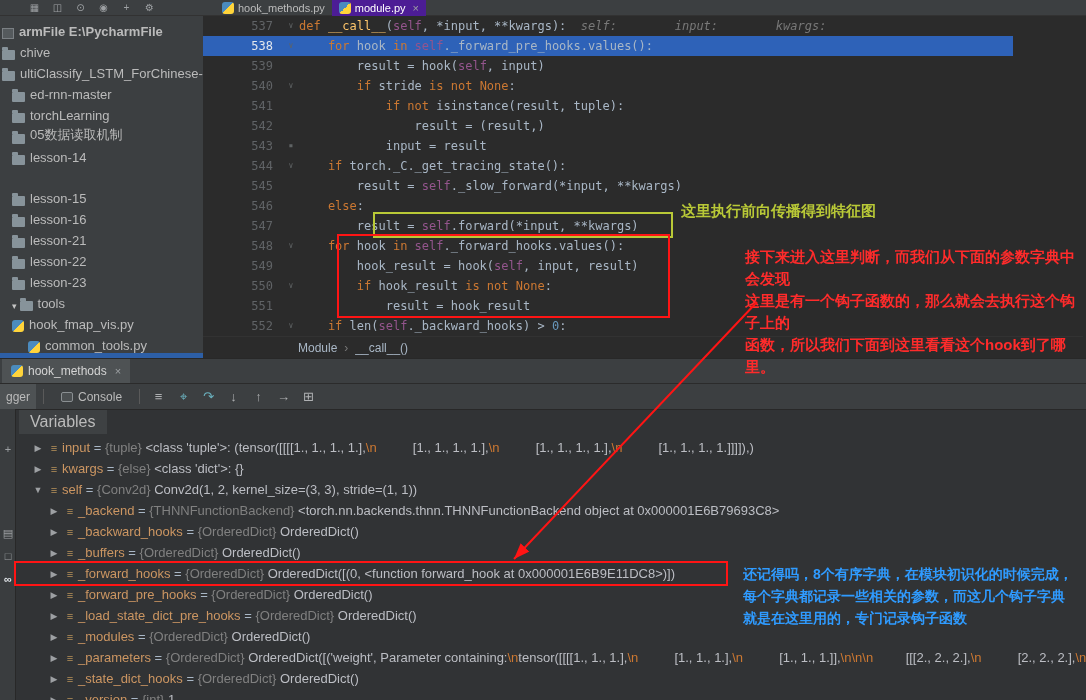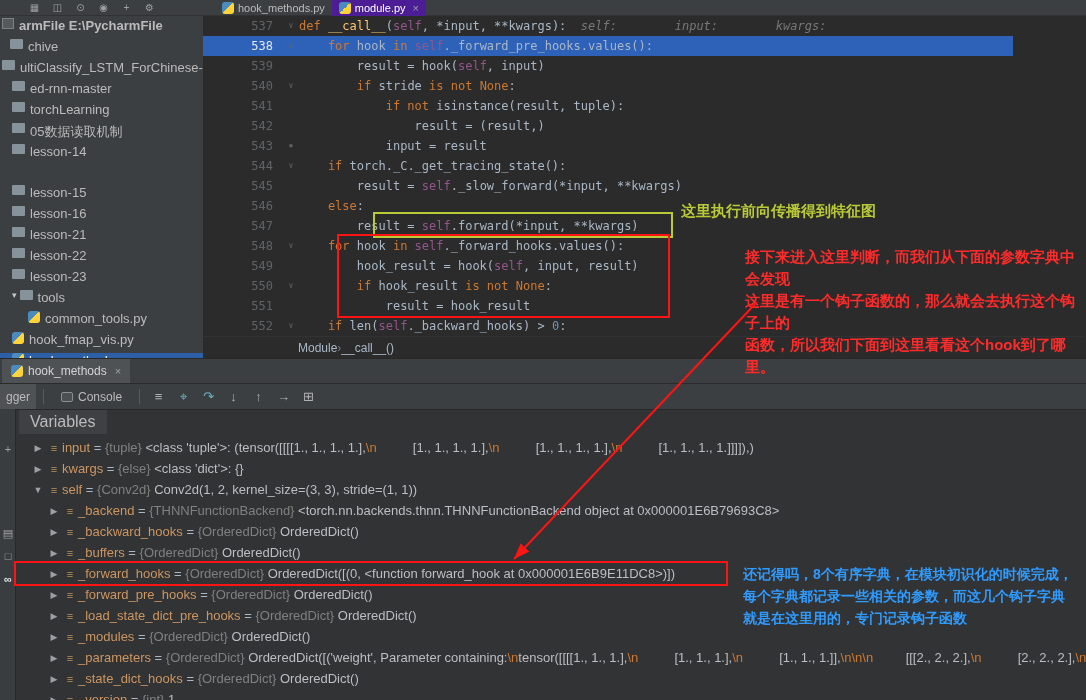--- a/index.html
+++ b/index.html
@@ -11,21 +11,21 @@
 .topbar-icons{position:absolute;left:28px;top:1px;display:flex;gap:10px}
 .tb-glyph{width:13px;text-align:center;color:#9da0a3;font-size:10px;line-height:14px}
 .edit-tabs{left:215px;top:0;height:16px;display:flex}
 .etab{display:flex;align-items:center;gap:4px;padding:0 7px;font-size:11px;color:#bbbbbb;height:16px}
 .etab.selected{background:#4c1d95;color:#fff}
 .etab-close{color:#9da0a3;margin-left:3px;font-size:11px}
 .icon-py{width:12px;height:12px;border-radius:3px;background:linear-gradient(135deg,#4b8bbe 50%,#ffd43b 50%);flex:none}
 
 .project{left:0;top:16px;width:203px;height:342px;background:#3c3f41;overflow:hidden}
 .ptree{padding-top:2px}
-.prow{display:flex;align-items:flex-start;height:21px;font-size:13px;color:#bbbbbb;white-space:nowrap;overflow:hidden}
+.prow{display:flex;align-items:flex-end;height:21px;font-size:13px;color:#bbbbbb;white-space:nowrap;overflow:hidden}
 .prow.selected{background:#2d5fa6;color:#fff}
 .tree-arrow{color:#c5c5c5;font-size:9px;margin-right:3px}
 .icon-folder{width:13px;height:10px;background:#87939a;border-radius:1px;position:relative;flex:none;margin-right:5px}
 .icon-folder::before{content:"";position:absolute;top:-3px;left:0;width:6px;height:3px;background:#87939a;border-radius:1px 1px 0 0}
 .icon-root{width:12px;height:11px;background:#555a5d;border:1px solid #7b8084;flex:none;margin-right:5px}
 .prow .icon-py{margin-right:5px}
 
 .editor{left:203px;top:16px;width:810px;height:320px;background:#2b2b2b;font-family:"DejaVu Sans Mono","Liberation Mono",monospace;font-size:12px}
 .code-line{display:flex;height:20px;line-height:20px;white-space:pre}
 .code-line.current{background:#2e62b8}
@@ -33,21 +33,21 @@
 .code-line.current .gut{color:#e2e6ec}
 .fold{width:16px;color:#5f6364;font-size:8px;text-align:center;flex:none}
 .code-text{flex:1;overflow:hidden}
 .tok-kw{color:#cc7832}
 .tok-pl{color:#a9b7c6}
 .tok-self{color:#94558d}
 .tok-fn{color:#ffc66b}
 .tok-num{color:#6897bb}
 .tok-hint{color:#787878;font-style:italic}
 
-.breadcrumbs{left:203px;top:336px;width:880px;height:22px;background:#2b2b2b;border-top:1px solid #323232;display:flex;align-items:center;padding-left:95px;font-size:12px;color:#a9b7c6;}
+.breadcrumbs{left:203px;top:336px;width:880px;height:22px;background:#2b2b2b;border-top:1px solid #323232;display:flex;align-items:center;padding-left:95px;font-size:12px;color:#a9b7c6;gap:7px}
 .crumb-sep{color:#787878}
 
 .tool-tabs{left:0;top:358px;width:100%;height:25px;background:#3c3f41;border-top:1px solid #282828;display:flex;align-items:center}
 .ttab{display:flex;align-items:center;gap:5px;height:25px;padding:0 9px;background:#4e5254;color:#d4d4d4;font-size:12px;margin-left:2px}
 .ttab-close{color:#9da0a3;font-size:11px;margin-left:3px}
 .debug-toolbar{left:0;top:383px;width:100%;height:26px;background:#3c3f41;border-top:1px solid #2b2b2b;display:flex;align-items:center;font-size:12px;color:#bbbbbb}
 .dbg-cut-tab{height:26px;display:flex;align-items:center;padding:0 6px;background:#4e5254}
 .console-tab{display:flex;align-items:center;gap:5px;padding:0 10px;height:26px}
 .icon-console{width:12px;height:10px;background:#4b4f51;border:1px solid #8a8f92;border-radius:2px;flex:none}
 .tb-sep{width:1px;height:15px;background:#5a5a5a;margin:0 7px}
@@ -103,21 +103,21 @@
         <span class="etab-close">×</span>
       </div>
     </div>
 
   <div class="abs project">
     <div class="ptree">
         <div class="prow" style="padding-left: 2px;">
           <span class="icon-root"></span>
           <span class="plabel" style="font-weight: bold;">armFile E:\PycharmFile</span>
         </div>
-        <div class="prow" style="padding-left: 10px;">
+        <div class="prow" style="padding-left: 2px;">
           <span class="icon-folder"></span>
           <span class="plabel">chive</span>
         </div>
         <div class="prow" style="padding-left: 2px;">
           <span class="icon-folder"></span>
           <span class="plabel">ultiClassify_LSTM_ForChinese-maste</span>
         </div>
         <div class="prow" style="padding-left: 12px;">
           <span class="icon-folder"></span>
           <span class="plabel">ed-rnn-master</span>
@@ -151,28 +151,28 @@
           <span class="plabel">lesson-22</span>
         </div>
         <div class="prow" style="padding-left: 12px;">
           <span class="icon-folder"></span>
           <span class="plabel">lesson-23</span>
         </div>
         <div class="prow" style="padding-left: 12px;">
           <span class="tree-arrow">▾</span>
           <span class="icon-folder"></span>
           <span class="plabel">tools</span>
+        </div>
+        <div class="prow" style="padding-left: 12px;">
+          <span class="icon-py"></span>
+          <span class="plabel">hook_fmap_vis.py</span>
         </div>
         <div class="prow" style="padding-left: 28px;">
           <span class="icon-py"></span>
           <span class="plabel">common_tools.py</span>
-        </div>
-        <div class="prow" style="padding-left: 12px;">
-          <span class="icon-py"></span>
-          <span class="plabel">hook_fmap_vis.py</span>
         </div>
         <div class="prow selected" style="padding-left: 12px;">
           <span class="icon-py"></span>
           <span class="plabel">hook_methods.py</span>
         </div>
       </div>
   </div>
 
   <div class="abs editor">
     <div>

